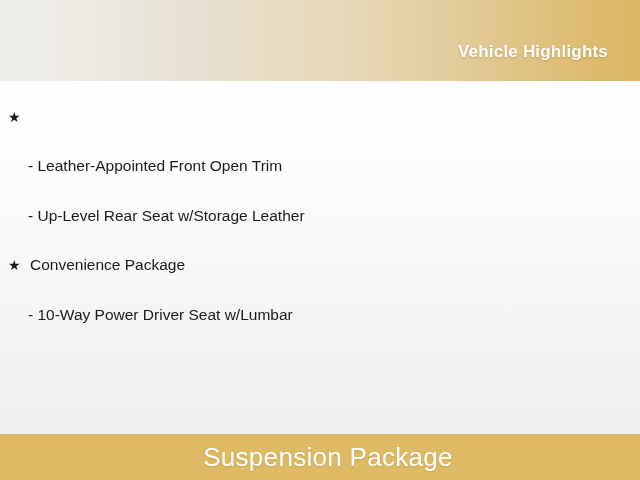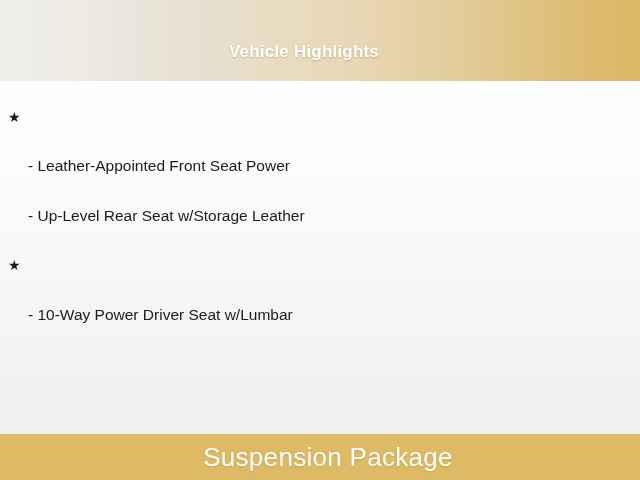--- a/index.html
+++ b/index.html
@@ -29,21 +29,21 @@
         #eae5da 22%,
         #e7e0d0 32%,
         #e9dcc0 44%,
         #e7d7b4 56%,
         #e3cd9d 70%,
         #e0c384 82%,
         #ddba6d 93%,
         #dcb767 100%);
     display:flex;
     align-items:center;
-    justify-content:center;
+    justify-content:flex-end;
   }
 
   .header-title {
     color:#ffffff;
     font-size:17px;
     font-weight:bold;
     letter-spacing:0.2px;
     padding-right:32px;
     text-shadow:0 1px 2px rgba(120,95,45,0.35);
     white-space:nowrap;
@@ -129,29 +129,30 @@
   <div class="header-title">Vehicle Highlights</div>
 </div>
 
 <div class="content">
 
   <div class="row group">
     <span class="star">★</span>
   </div>
 
   <div class="row item">
-    <span class="item-label">- Leather-Appointed Front Seat Power</span>
+    <span class="item-label">- Leather-Appointed Front Open Trim</span>
   </div>
 
   <div class="row item">
     <span class="item-label">- Up-Level Rear Seat w/Storage Leather</span>
   </div>
 
   <div class="row group">
     <span class="star">★</span>
+    <span class="group-label">Convenience Package</span>
   </div>
 
   <div class="row item">
     <span class="item-label">- 10-Way Power Driver Seat w/Lumbar</span>
   </div>
 
 
 
 </div>
 

